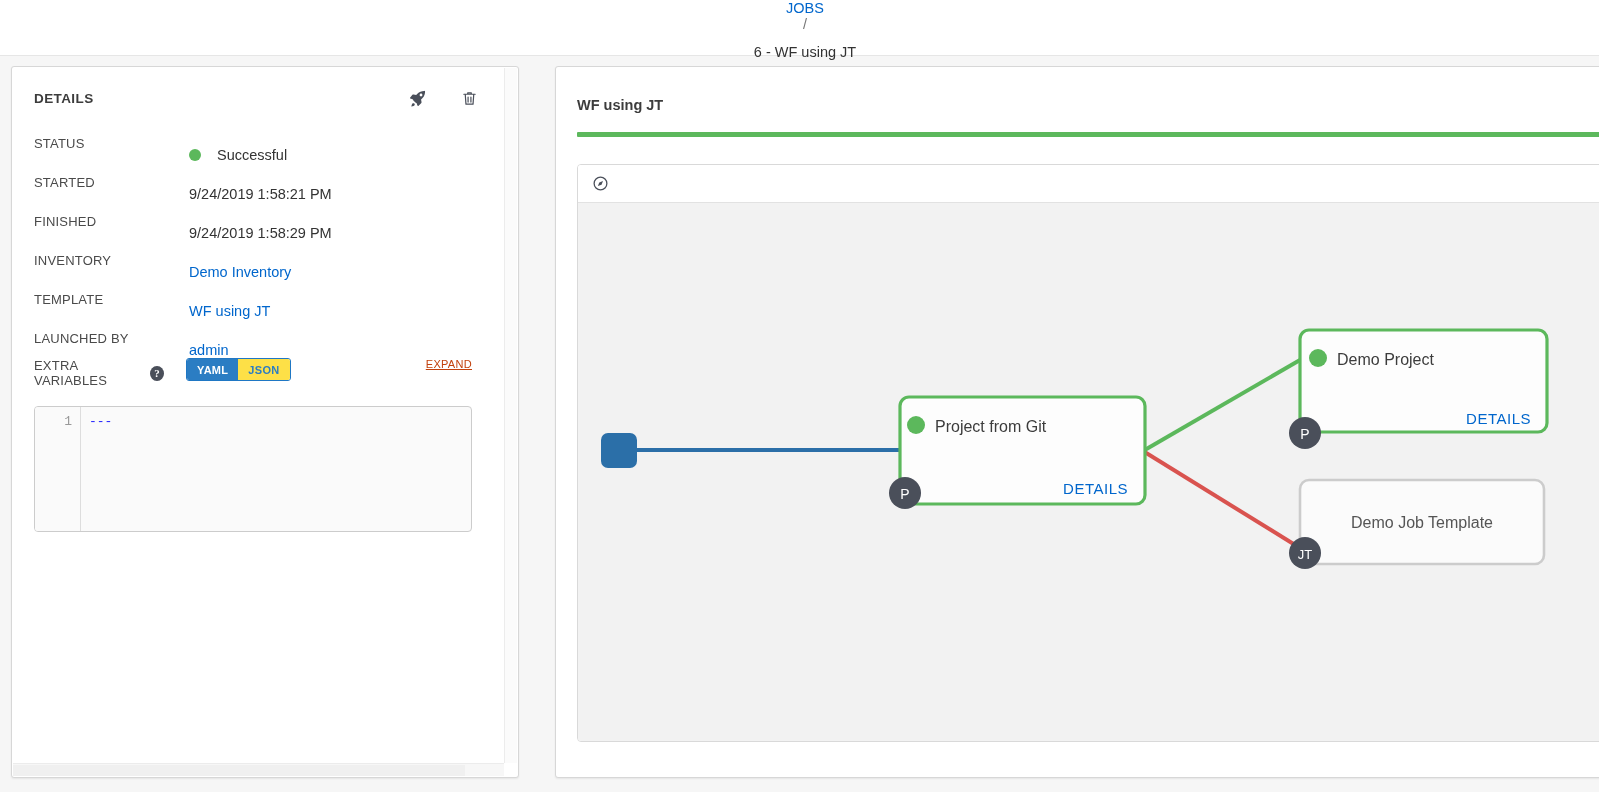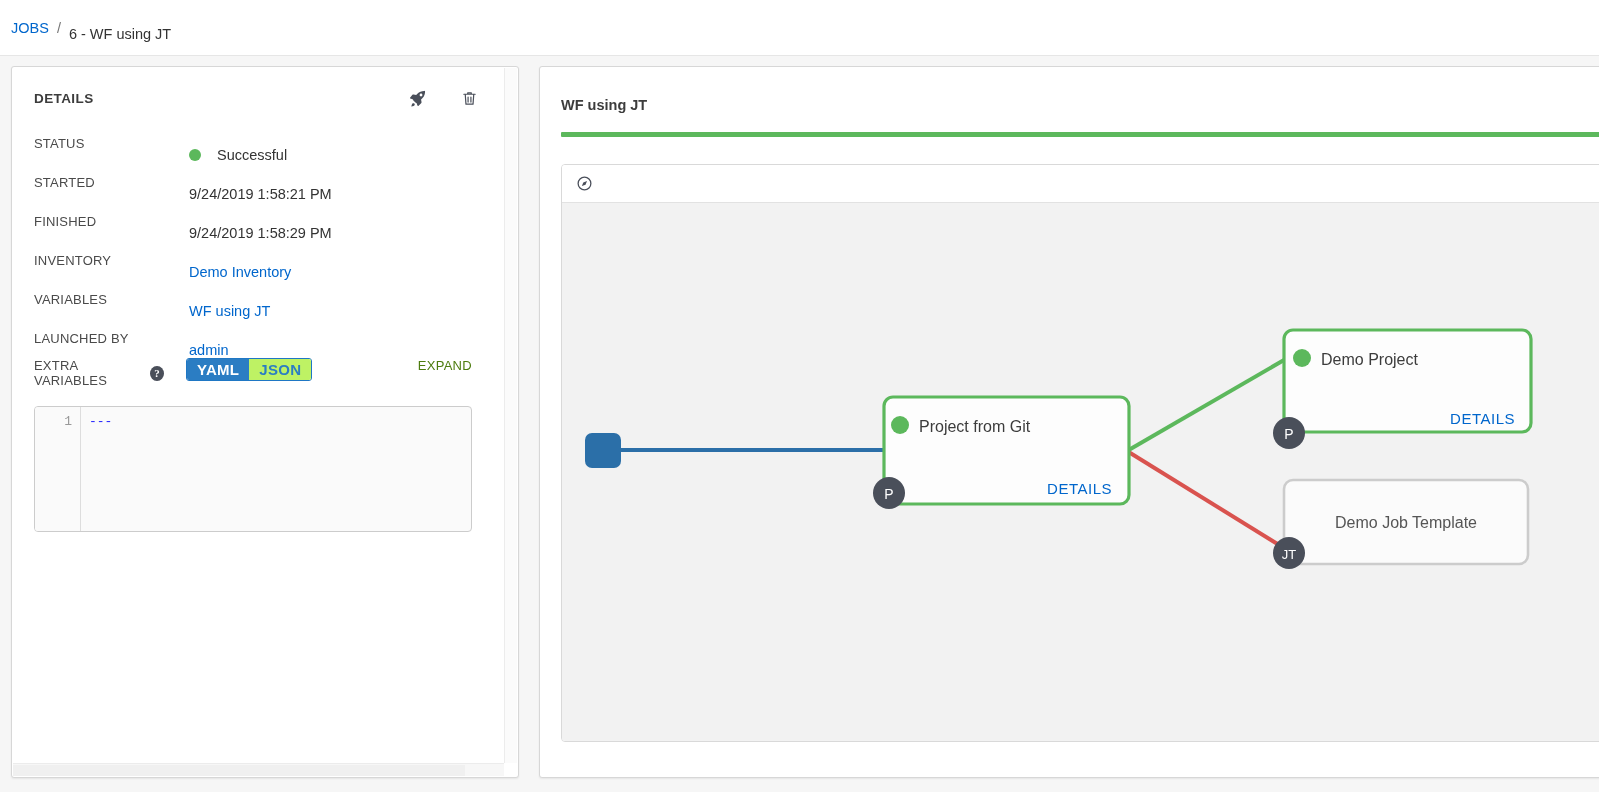--- a/index.html
+++ b/index.html
@@ -13,34 +13,35 @@
 
   
   .breadcrumb-bar {
     height: 56px;
     background: #ffffff;
     border-bottom: 1px solid #e6e6e6;
     display: flex;
     align-items: center;
     padding-left: 11px;
     font-size: 14.5px;
+    flex-direction: column;
   }
   .crumb-link {
     color: #0066cc;
     text-decoration: none;
     cursor: pointer;
   }
   .crumb-sep { color: #777; margin: 0 8px; }
   .crumb-current { color: #333; margin-top: 12px; }
 
   
   .page {
     display: flex;
     padding: 10px 11px 0 11px;
-    gap: 20px;
+    gap: 36px;
     height: 736px;
   }
 
   
   .details-panel {
     position: relative;
     width: 508px;
     flex: 0 0 508px;
     background: #ffffff;
     border: 1px solid #d7d7d7;
@@ -105,37 +106,38 @@
   }
   .toggle {
     display: inline-flex;
     border: 1px solid #1f77c4;
     border-radius: 3px;
     overflow: hidden;
     height: 23px;
     margin-left: 22px;
   }
   .toggle span {
-    font-size: 15px;
+    font-size: 11px;
     padding: 0 10px;
     display: inline-flex;
     align-items: center;
     cursor: pointer;
     font-weight: 600;
     letter-spacing: .3px;
   }
   .toggle .on { background: #2b7dc3; color: #fff; }
-  .toggle .off { background: #bef264; color: #2b7dc3; }
+  .toggle .off { background: #fde047; color: #2b7dc3; }
   .expand-link {
     margin-left: auto;
-    color: #4d7c0f;
-    font-size: 13px;
+    color: #c2410c;
+    font-size: 11px;
     letter-spacing: .3px;
     cursor: pointer;
     padding-right: 22px;
+    text-decoration: underline;
   }
 
   .code-box {
     margin-top: 10px;
     margin-right: 22px;
     height: 126px;
     border: 1px solid #cccccc;
     border-radius: 4px;
     background: #fafafa;
     display: flex;
@@ -286,21 +288,21 @@
         <div class="row-label">FINISHED</div>
         <div class="row-value">9/24/2019 1:58:29 PM</div>
       </div>
 
       <div class="row">
         <div class="row-label">INVENTORY</div>
         <div class="row-value link">Demo Inventory</div>
       </div>
 
       <div class="row">
-        <div class="row-label">VARIABLES</div>
+        <div class="row-label">TEMPLATE</div>
         <div class="row-value link">WF using JT</div>
       </div>
 
       <div class="row">
         <div class="row-label">LAUNCHED BY</div>
         <div class="row-value link">admin</div>
       </div>
 
       <div class="row extra">
         <div class="row-label extra-label">

